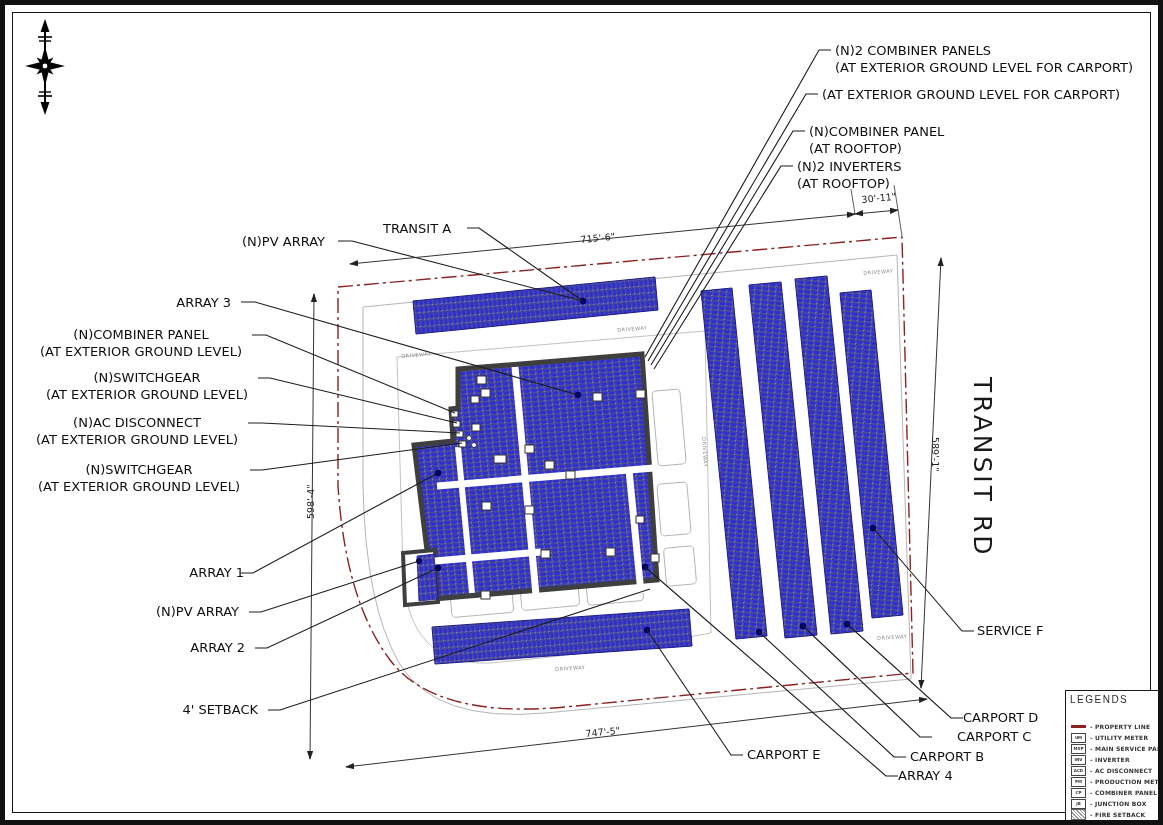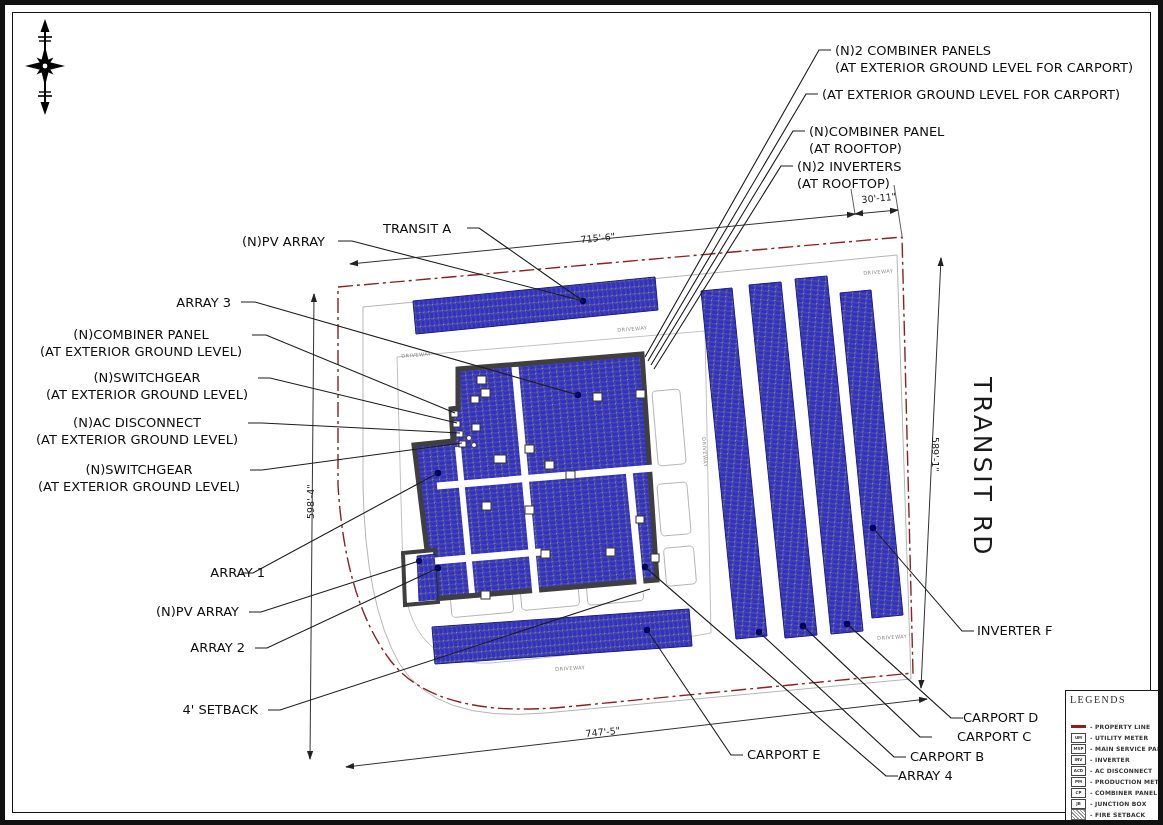--- a/index.html
+++ b/index.html
@@ -11,21 +11,21 @@
   svg.plan{position:absolute;left:0;top:0;width:1153px;height:815px;}
   .lbl{position:absolute;font:13px/16.5px "DejaVu Sans",sans-serif;color:#0e0e0e;white-space:nowrap;}
   .r{text-align:center;}
   .dim{position:absolute;font:9.5px "DejaVu Sans",sans-serif;color:#222;white-space:nowrap;transform-origin:left top;}
   .dw{position:absolute;font:5px "DejaVu Sans",sans-serif;color:#8a8a8a;letter-spacing:.5px;white-space:nowrap;transform-origin:left top;}
   .road{position:absolute;font:25px "DejaVu Sans",sans-serif;color:#1a1a1a;letter-spacing:3px;
         transform:rotate(90deg);transform-origin:left top;white-space:nowrap;}
   
   #legend{position:absolute;left:1060px;top:685px;width:99px;height:134px;background:#fff;
         border:1.5px solid #1a1a1a;box-sizing:border-box;padding:3px 4px;z-index:5;}
-  #legend .t{font-family:Liberation Serif, serif;font-size:10px;letter-spacing:1.5px;color:#2b2b2b;margin-bottom:16px;}
+  #legend .t{font-family:Liberation Sans, sans-serif;font-size:10px;letter-spacing:1.5px;color:#2b2b2b;margin-bottom:16px;}
   .lrow{display:flex;align-items:center;gap:3px;height:11px;}
   .lrow .sym{width:17px;display:flex;justify-content:center;align-items:center;flex:none;}
   .lrow .txt{font-size:6px;font-weight:600;color:#333;letter-spacing:.2px;white-space:nowrap;}
   .sline{width:15px;height:2.5px;background:#8b2222;}
   .sbox{min-width:11px;height:8px;border:1px solid #444;font-size:4px;font-weight:700;color:#333;
         display:flex;align-items:center;justify-content:center;padding:0 1px;background:#fff;}
   .shatch{width:13px;height:9px;border:1px solid #666;
         background:repeating-linear-gradient(45deg,#fff 0 1.5px,#999 1.5px 2.5px);}
   .sobs{display:flex;align-items:center;gap:1px;}
   .sobs .c{width:5px;height:5px;border:1px solid #222;border-radius:50%;
@@ -220,26 +220,26 @@
     <div>(AT EXTERIOR GROUND LEVEL)</div>
   </div>
   <div class="lbl r" style="right:920px;top:410px">
     <div>(N)AC DISCONNECT</div>
     <div>(AT EXTERIOR GROUND LEVEL)</div>
   </div>
   <div class="lbl r" style="right:918px;top:457px">
     <div>(N)SWITCHGEAR</div>
     <div>(AT EXTERIOR GROUND LEVEL)</div>
   </div>
-  <div class="lbl r" style="right:893px;top:560px">ARRAY 1</div>
+  <div class="lbl r" style="right:914px;top:560px">ARRAY 1</div>
   <div class="lbl r" style="right:919px;top:599px">(N)PV ARRAY</div>
   <div class="lbl r" style="right:913px;top:635px">ARRAY 2</div>
   <div class="lbl r" style="right:900px;top:697px">4' SETBACK</div>
 
-  <div class="lbl" style="left:972px;top:618px">INVERTER F</div>
+  <div class="lbl" style="left:972px;top:618px">SERVICE F</div>
   <div class="lbl" style="left:958px;top:705px">CARPORT D</div>
   <div class="lbl" style="left:952px;top:724px">CARPORT C</div>
   <div class="lbl" style="left:905px;top:744px">CARPORT B</div>
   <div class="lbl" style="left:893px;top:763px">ARRAY 4</div>
   <div class="lbl" style="left:742px;top:742px">CARPORT E</div>
 
   <div class="road" style="left:992px;top:372px">TRANSIT RD</div>
 
   <div class="dim" style="left:575px;top:229px;transform:rotate(-5.5deg)">715'-6"</div>
   <div class="dim" style="left:856px;top:189px;transform:rotate(-5.5deg)">30'-11"</div>

